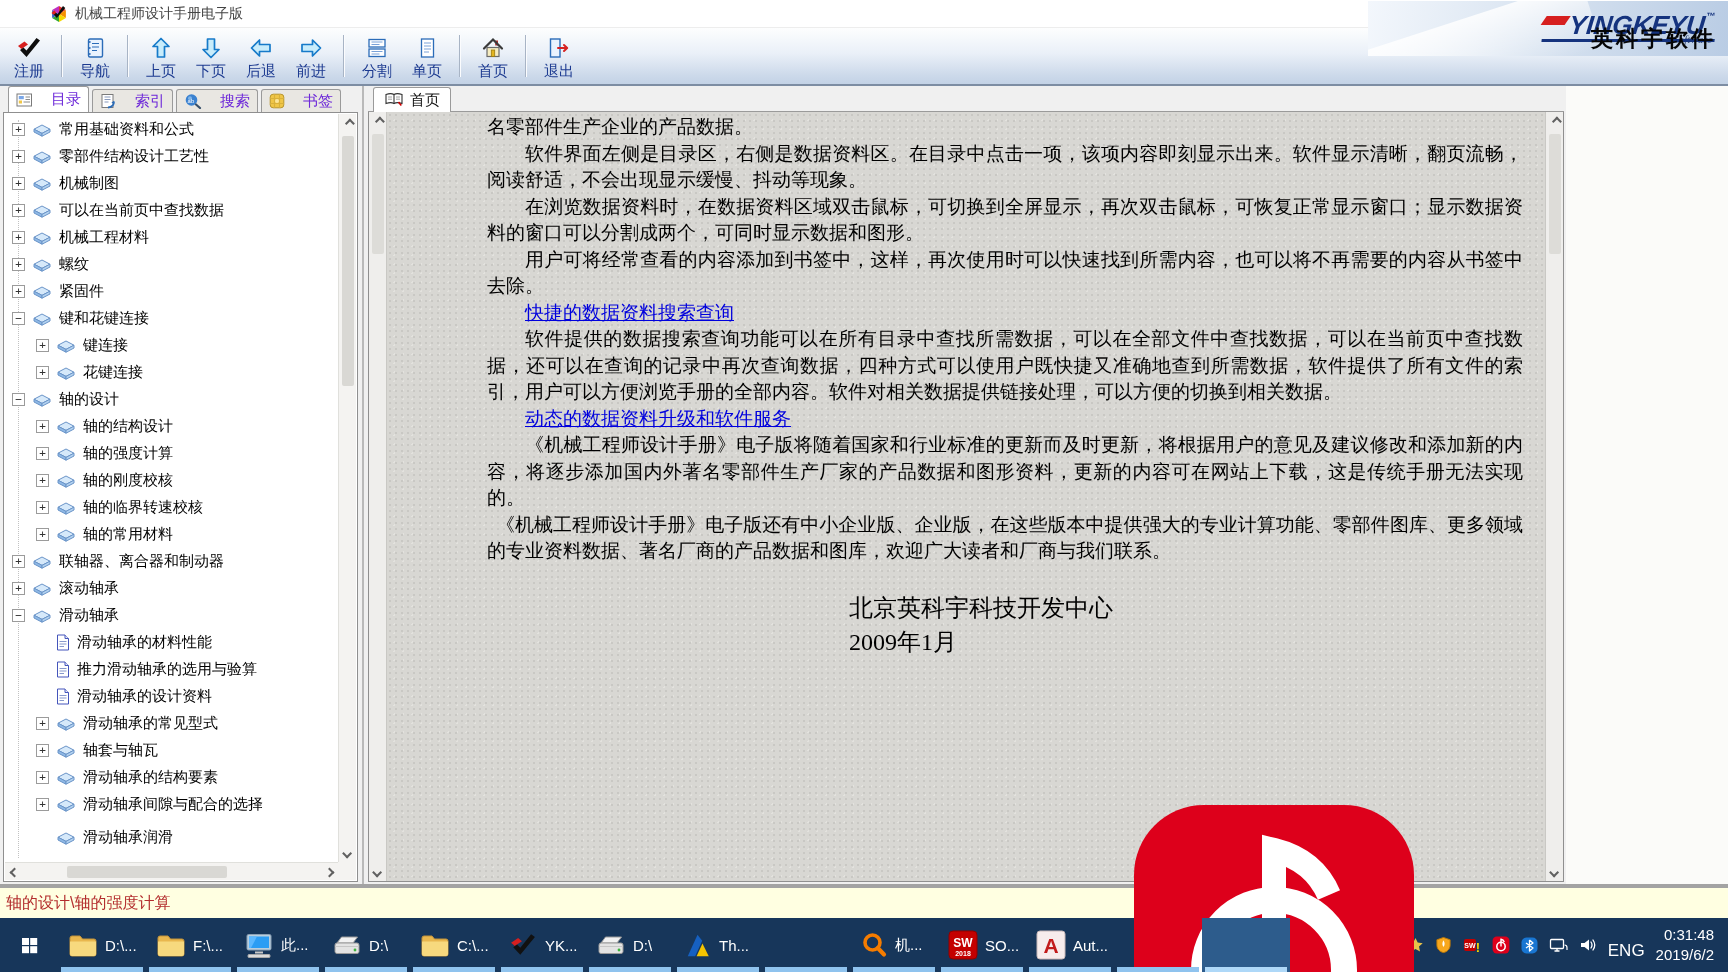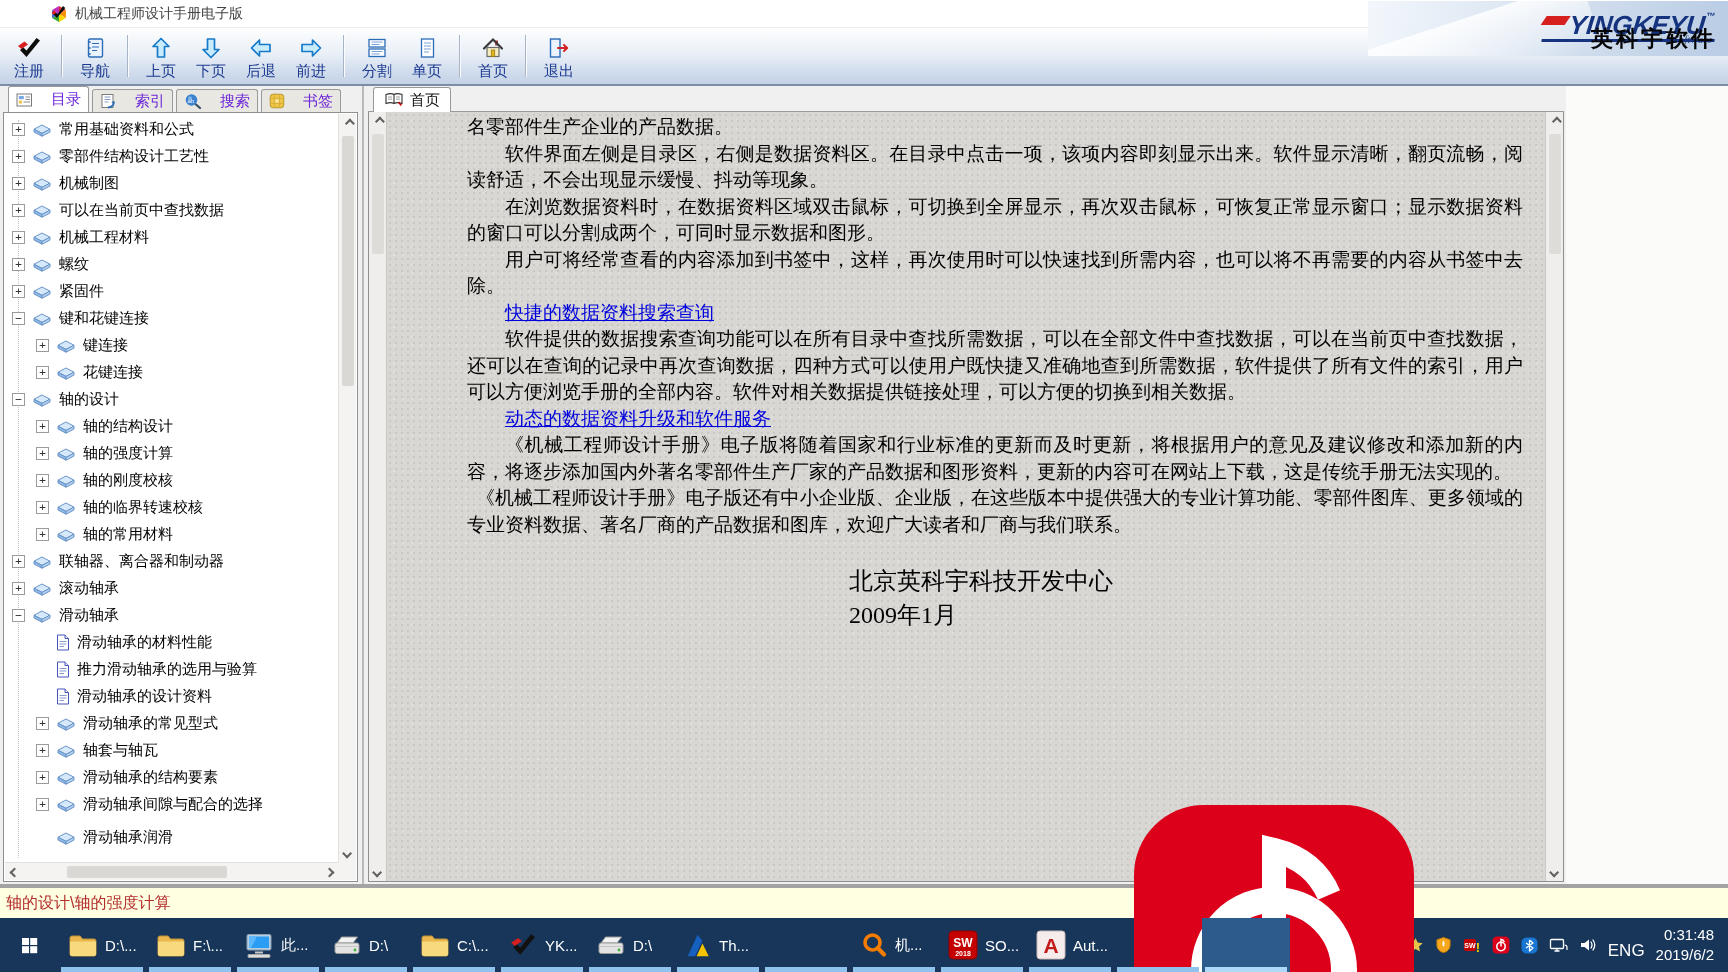--- a/index.html
+++ b/index.html
@@ -81,21 +81,21 @@
     background:#fff; border:1px solid #9a9a9a; border-bottom:none; border-radius:3px 3px 0 0; position:relative; top:1px; z-index:2; }
   .content-body { position:absolute; top:26px; left:0; right:0; bottom:2px; border:1px solid #8f8f8f; border-top:none;
     display:flex; background:#d8d7d3; }
   .paper { flex:1 1 auto; overflow:hidden; position:relative;
     background-color:#d8d7d3;
     background-image:radial-gradient(#c9c8c4 1px,transparent 1px),radial-gradient(#e3e2de 1px,transparent 1px);
     background-size:6px 6px,9px 9px; background-position:0 0,3px 4px; }
   .cscroll { flex:0 0 18px; background:#efeeec; position:relative; }
   .cscroll.leftbar { border-right:1px solid #c9c8c4; }
   .cscroll.rightbar { border-left:1px solid #c9c8c4; }
-  .doc { padding:2px 22px 0 80px; font-size:19px; line-height:26.5px; color:#000;
+  .doc { padding:2px 22px 0 100px; font-size:19px; line-height:26.5px; color:#000;
     font-family:"Liberation Serif","DejaVu Serif",serif; word-break:break-all; text-align:justify; }
   .doc .para { text-indent:38px; }
   .doc .flush { text-indent:0; }
   .doc .flush2 { text-indent:9px; }
   .doc .dlink { color:#0000dd; text-decoration:underline; text-indent:38px; cursor:pointer; }
   .signature { margin-top:26px; margin-left:462px; font-size:24px; line-height:34px; color:#000;
     font-family:"Liberation Serif","DejaVu Serif",serif; }
   .right-gap { position:absolute; left:1566px; right:0; top:0; bottom:0; background:#fbfbf9; }
 
   

